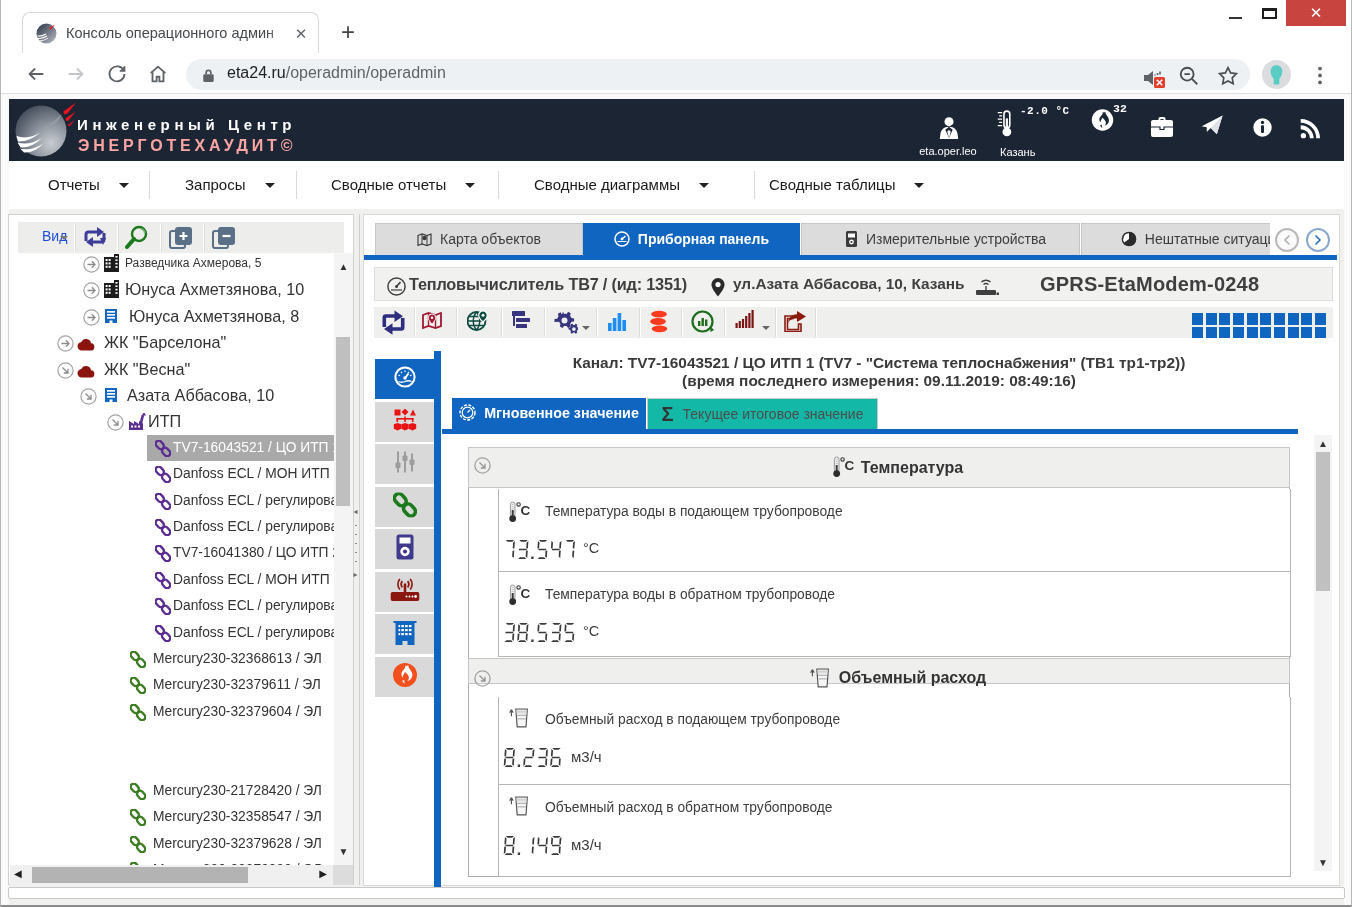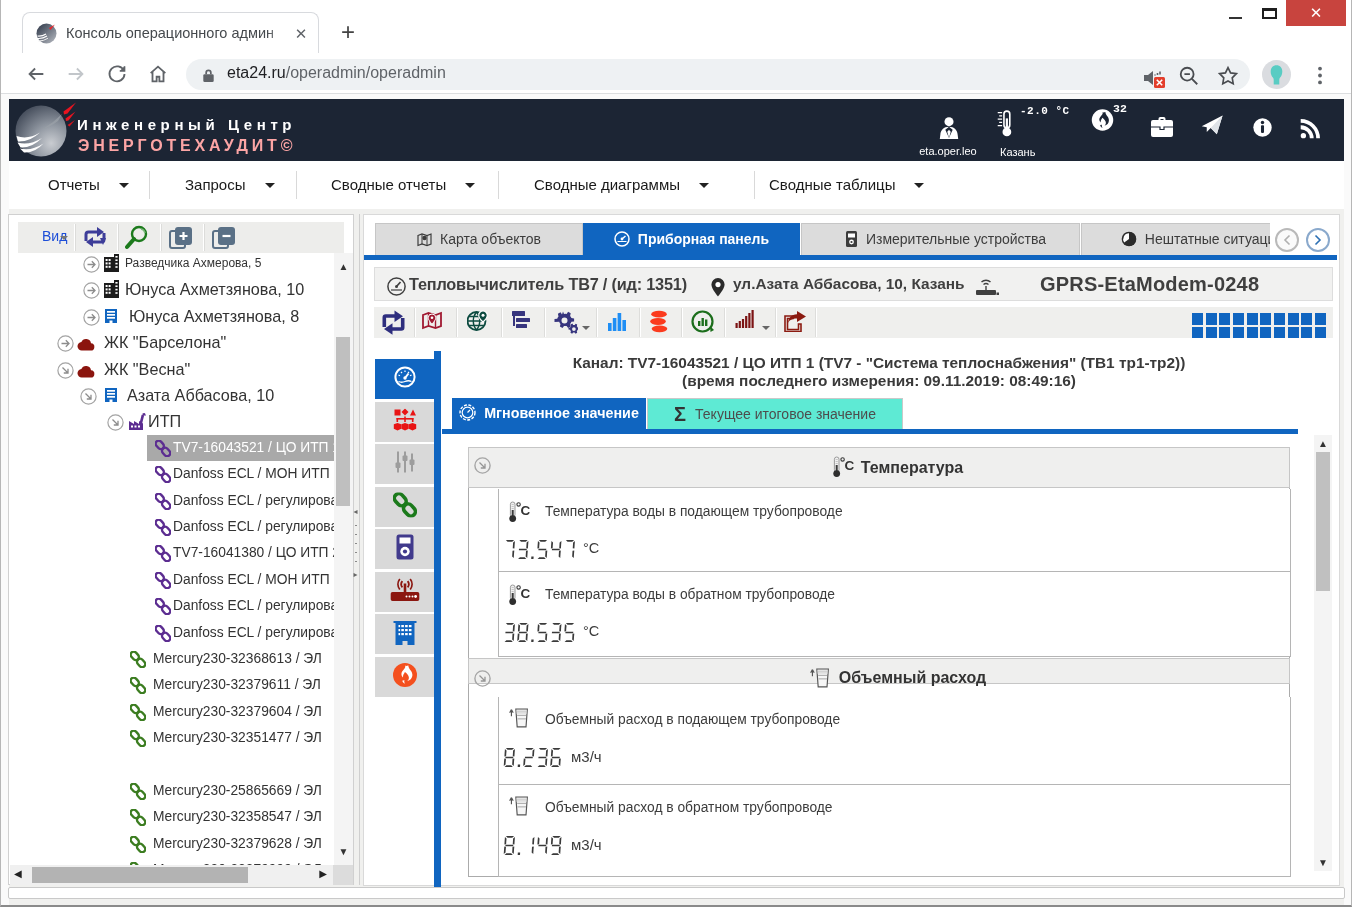--- a/index.html
+++ b/index.html
@@ -476,37 +476,28 @@
         </div>
 <div class="trow" style="top:445.8px">
           <span class="ticon" style="left:121px"><svg width="16" height="17" viewBox="0 0 16 17">
               <g fill="none" stroke="#3c7d21" stroke-width="2.4" transform="rotate(-42 8 8.5)">
                 <rect x="4.9" y="-1" width="6.2" height="9.2" rx="3.1"></rect>
                 <rect x="4.9" y="8.6" width="6.2" height="9.2" rx="3.1"></rect>
               </g>
             </svg></span>
           <span class="lbl" style="left:144px;font-size:13.8px">Mercury230-32379604 / ЭЛ</span>
         </div>
-<div class="trow" style="top:472.2px">
-          <span class="ticon" style="left:121px"><svg width="16" height="17" viewBox="0 0 16 17">
-              <g fill="none" stroke="#3c7d21" stroke-width="2.4" transform="rotate(-42 8 8.5)">
-                <rect x="4.9" y="-1" width="6.2" height="9.2" rx="3.1"></rect>
-                <rect x="4.9" y="8.6" width="6.2" height="9.2" rx="3.1"></rect>
-              </g>
-            </svg></span>
-          <span class="lbl" style="left:144px;font-size:13.8px">Mercury230-32351477 / ЭЛ</span>
-        </div>
 <div class="trow" style="top:525.0px">
           <span class="ticon" style="left:121px"><svg width="16" height="17" viewBox="0 0 16 17">
               <g fill="none" stroke="#3c7d21" stroke-width="2.4" transform="rotate(-42 8 8.5)">
                 <rect x="4.9" y="-1" width="6.2" height="9.2" rx="3.1"></rect>
                 <rect x="4.9" y="8.6" width="6.2" height="9.2" rx="3.1"></rect>
               </g>
             </svg></span>
-          <span class="lbl" style="left:144px;font-size:13.8px">Mercury230-25865669 / ЭЛ</span>
+          <span class="lbl" style="left:144px;font-size:13.8px">Mercury230-21728420 / ЭЛ</span>
         </div>
 <div class="trow" style="top:551.4px">
           <span class="ticon" style="left:121px"><svg width="16" height="17" viewBox="0 0 16 17">
               <g fill="none" stroke="#3c7d21" stroke-width="2.4" transform="rotate(-42 8 8.5)">
                 <rect x="4.9" y="-1" width="6.2" height="9.2" rx="3.1"></rect>
                 <rect x="4.9" y="8.6" width="6.2" height="9.2" rx="3.1"></rect>
               </g>
             </svg></span>
           <span class="lbl" style="left:144px;font-size:13.8px">Mercury230-32358547 / ЭЛ</span>
         </div>
@@ -802,21 +793,21 @@
           </svg></span>
       </div>
  <div id="bluebar"></div>
  <div id="chantxt">Канал: TV7-16043521 / ЦО ИТП 1 (TV7 - "Система теплоснабжения" (ТВ1 тр1-тр2))<br>(время последнего измерения: 09.11.2019: 08:49:16)</div>
  <div class="itab" style="left:88px;width:194px;background:#1065c0;color:#fff;font-weight:700;text-align:center">
    <svg width="17" height="17" viewBox="0 0 17 17" style="vertical-align:-3px;margin-right:8px">
           <circle cx="8.5" cy="8.5" r="7.5" fill="none" stroke="#fff" stroke-width="1.4" stroke-dasharray="3 1.5"></circle>
           <circle cx="8.5" cy="8.5" r="5.3" fill="none" stroke="#fff" stroke-width="1.2"></circle>
           <path d="M8.5 8.5L11 6" stroke="#fff" stroke-width="1.3"></path>
         </svg>Мгновенное значение</div>
- <div class="itab" style="left:283px;width:256px;background:#5eead4;color:#4d4d4d;text-align:center;border:1px solid #c9c9c9;border-bottom:none;font-size:14px;box-sizing:border-box"><span style="font-size:20px;font-weight:700;color:#333;vertical-align:-2px;margin-right:9px">Σ</span>Текущее итоговое значение</div>
+ <div class="itab" style="left:283px;width:231px;background:#14b8a6;color:#4d4d4d;text-align:center;border:1px solid #c9c9c9;border-bottom:none;font-size:14px;box-sizing:border-box"><span style="font-size:20px;font-weight:700;color:#333;vertical-align:-2px;margin-right:9px">Σ</span>Текущее итоговое значение</div>
  <div id="itabline"></div>
  <div id="sect">
   <div class="shead" style="top:-1px;height:41px;line-height:40px"><span class="scirc"><svg width="17" height="17" viewBox="0 0 17 17">
               <circle cx="8.5" cy="8.5" r="7.6" fill="none" stroke="#a5a5a5" stroke-width="1.4"></circle>
               <path d="M5.5 5.5l5.5 5.5M11 6.8V11H6.8" stroke="#959595" stroke-width="1.3" fill="none"></path>
             </svg></span><svg width="24" style="vertical-align:-5px;margin-right:6px" height="22" viewBox="0 0 24 22">
             <rect x="3.4" y="1" width="4.6" height="15" rx="2.3" fill="#f2f2f2" stroke="#9a9a9a" stroke-width="1"></rect>
             <path d="M5.7 9v7" stroke="#3a3a3a" stroke-width="2"></path>
             <circle cx="5.7" cy="17.6" r="3.4" fill="#2e2e2e"></circle>
             <path d="M4.6 3.5h2.2M4.6 5.5h2.2M4.6 7.5h2.2" stroke="#b5b5b5" stroke-width="0.7"></path>

